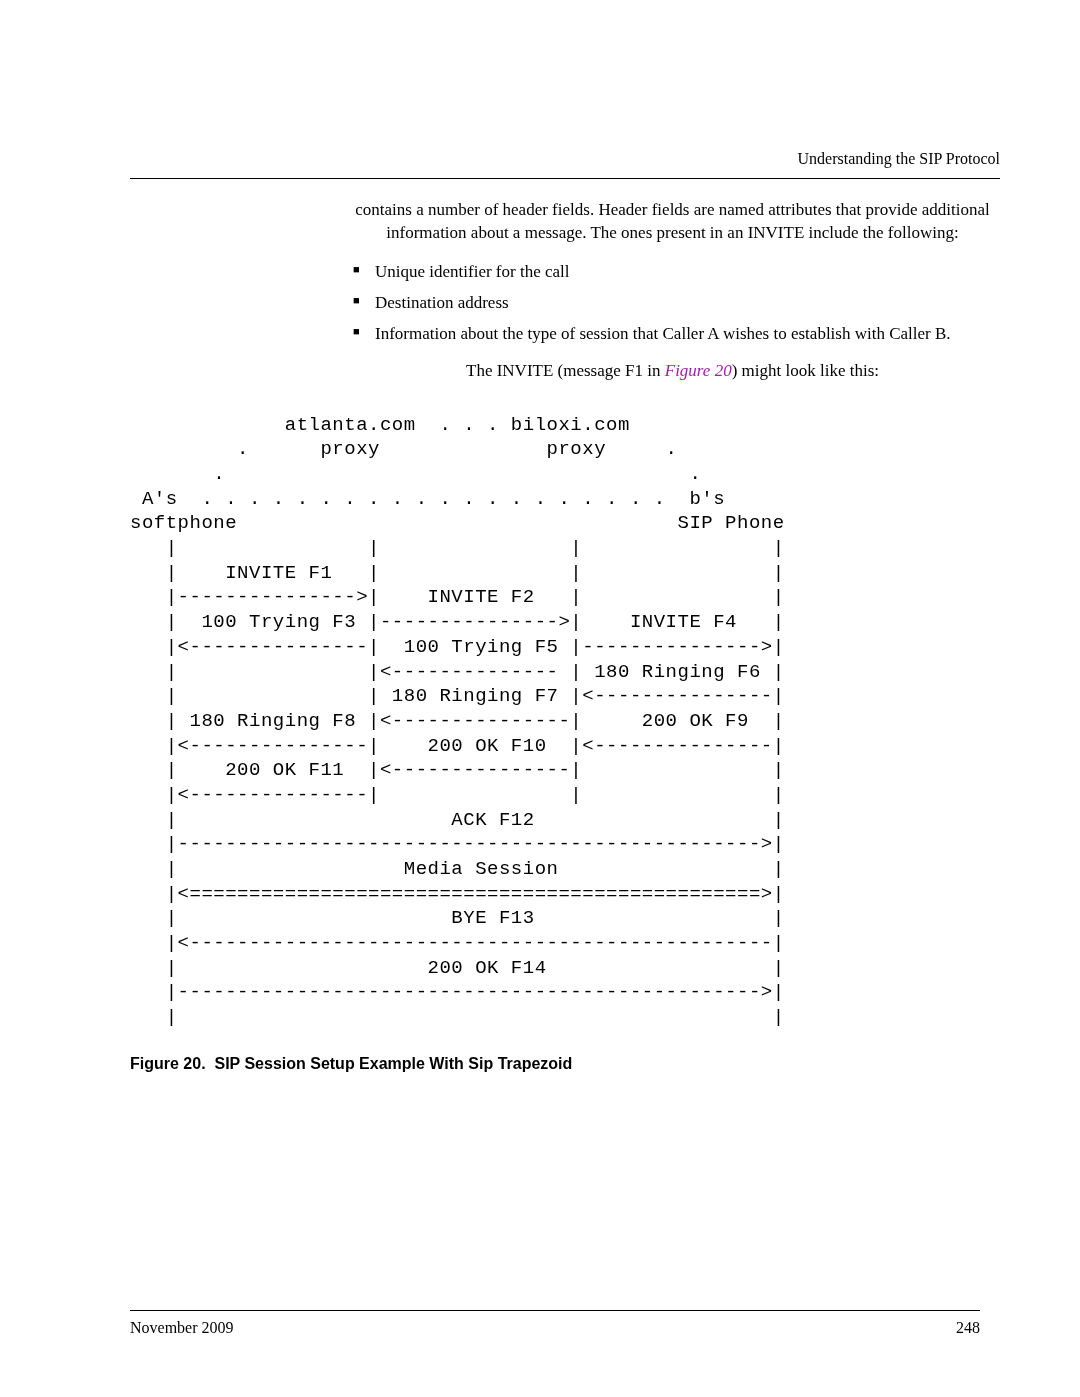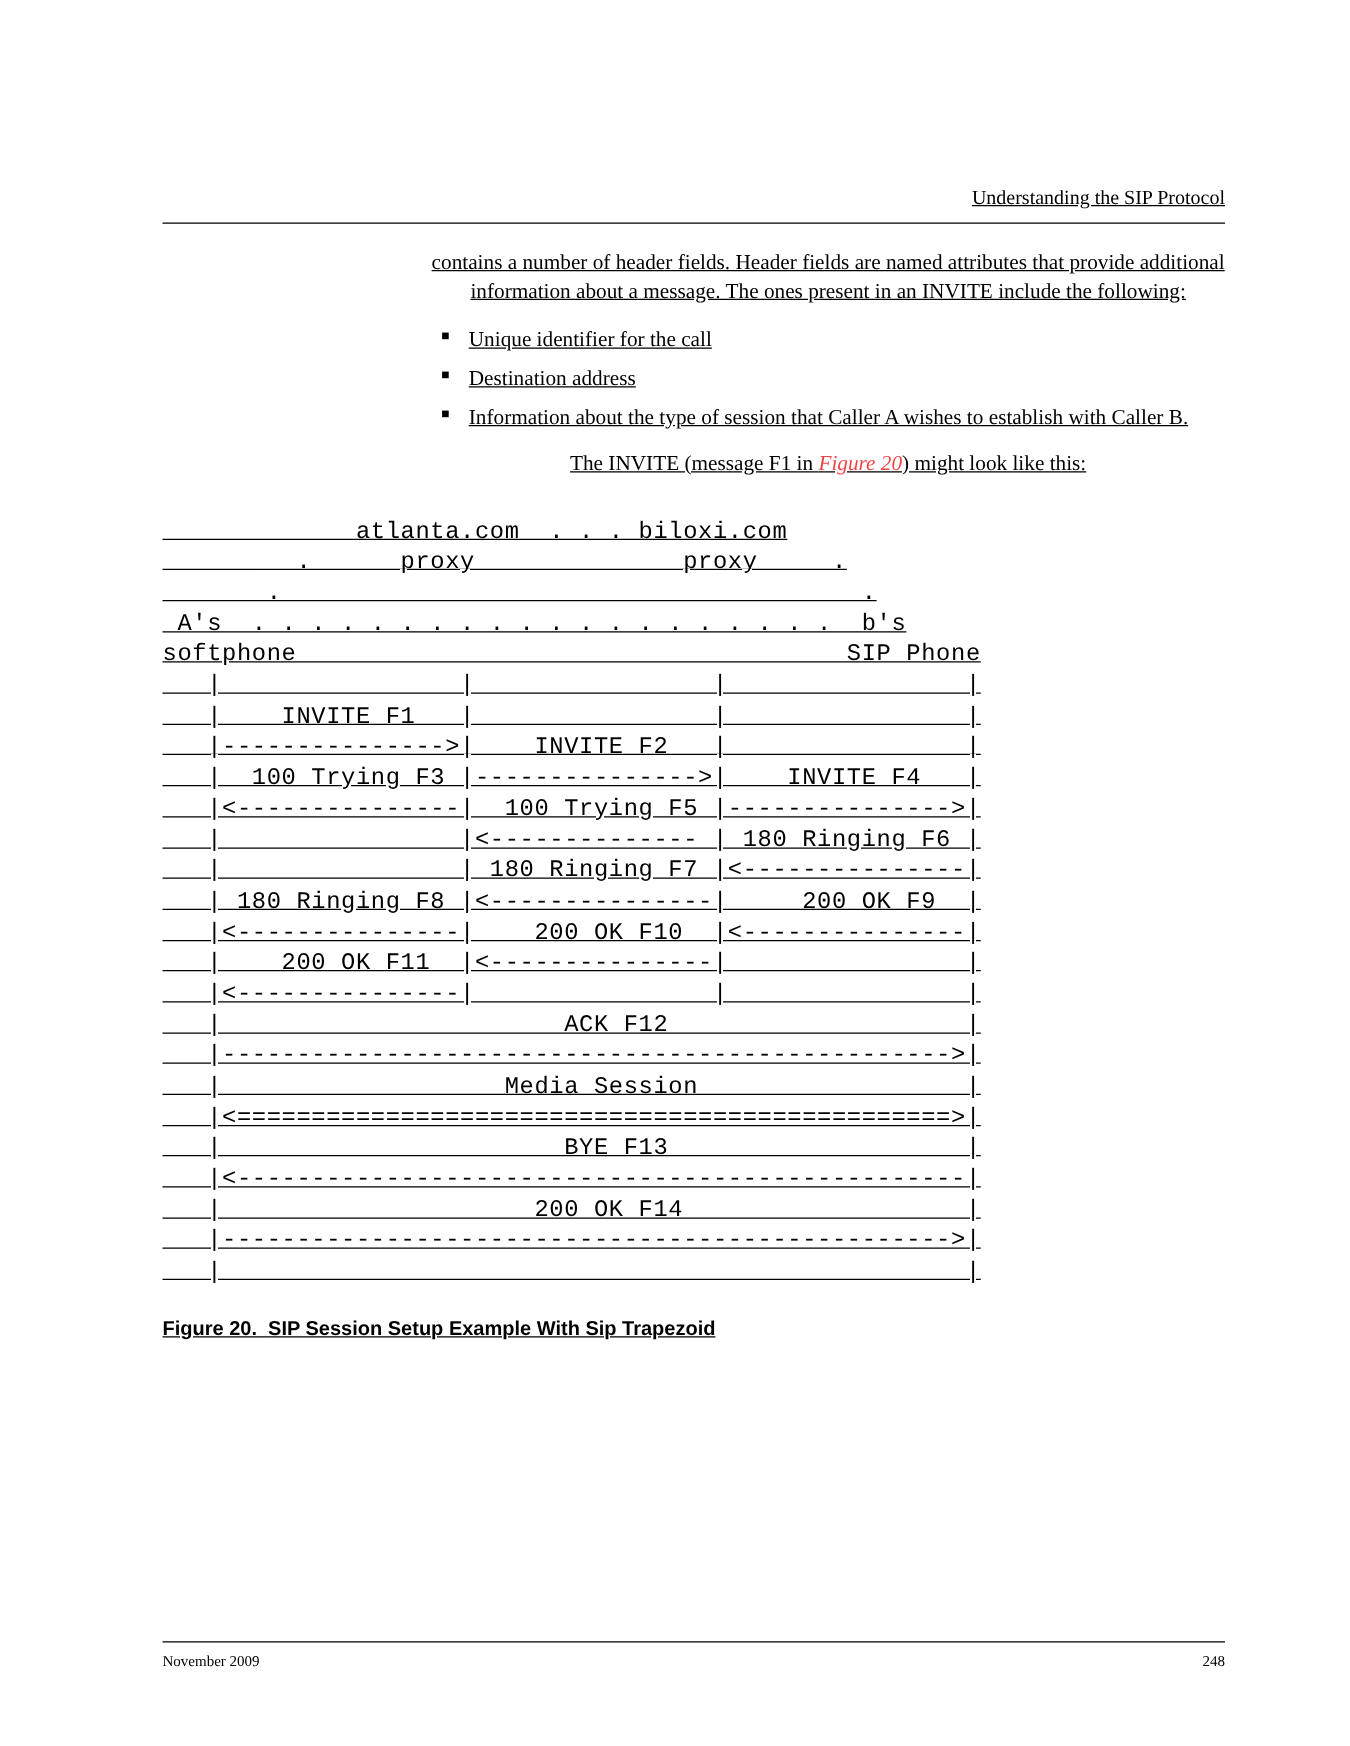--- a/index.html
+++ b/index.html
@@ -7,25 +7,24 @@
       padding: 0;
       background: #fff;
       font-family: Georgia, 'Times New Roman', serif;
       color: #000;
       width: 1080px;
       height: 1397px;
       position: relative;
       box-sizing: border-box;
     }
     .page {
-      padding: 150px 100px 50px 130px;
+      padding: 150px 80px 50px 130px;
       box-sizing: border-box;
       height: 100%;
       position: relative;
-      text-decoration: underline;
     }
     .section-header {
       text-align: right;
       font-size: 16px;
       margin-bottom: 10px;
       padding-right: 0;
     }
     .hr {
       border: none;
       border-top: 1px solid #000;
@@ -54,21 +53,21 @@
       margin-bottom: 8px;
     }
     ul.fields li::before {
       content: "■";
       position: absolute;
       left: 8px;
       top: 1px;
       font-size: 11px;
     }
     .figref {
-      color: #ef4444;
+      color: #a21caf;
       font-style: italic;
     }
     .diagram {
       font-family: "Courier New", Courier, monospace;
       font-size: 19px;
       line-height: 1.3;
       white-space: pre;
       margin: 30px 0 10px 0;
       letter-spacing: 0.5px;
     }
@@ -84,21 +83,21 @@
       left: 130px;
       right: 100px;
       bottom: 60px;
     }
     .footer .hr {
       margin-bottom: 8px;
     }
     .footer-row {
       display: flex;
       justify-content: space-between;
-      font-size: 12px;
+      font-size: 16px;
     }
   </style>
 </head>
 <body>
 
 <div class="page">
   <div class="section-header">Understanding the SIP Protocol</div>
   <hr class="hr">
   <div class="content">
     <p class="para">contains a number of header fields. Header fields are named attributes that provide additional information about a message. The ones present in an INVITE include the following:</p>

